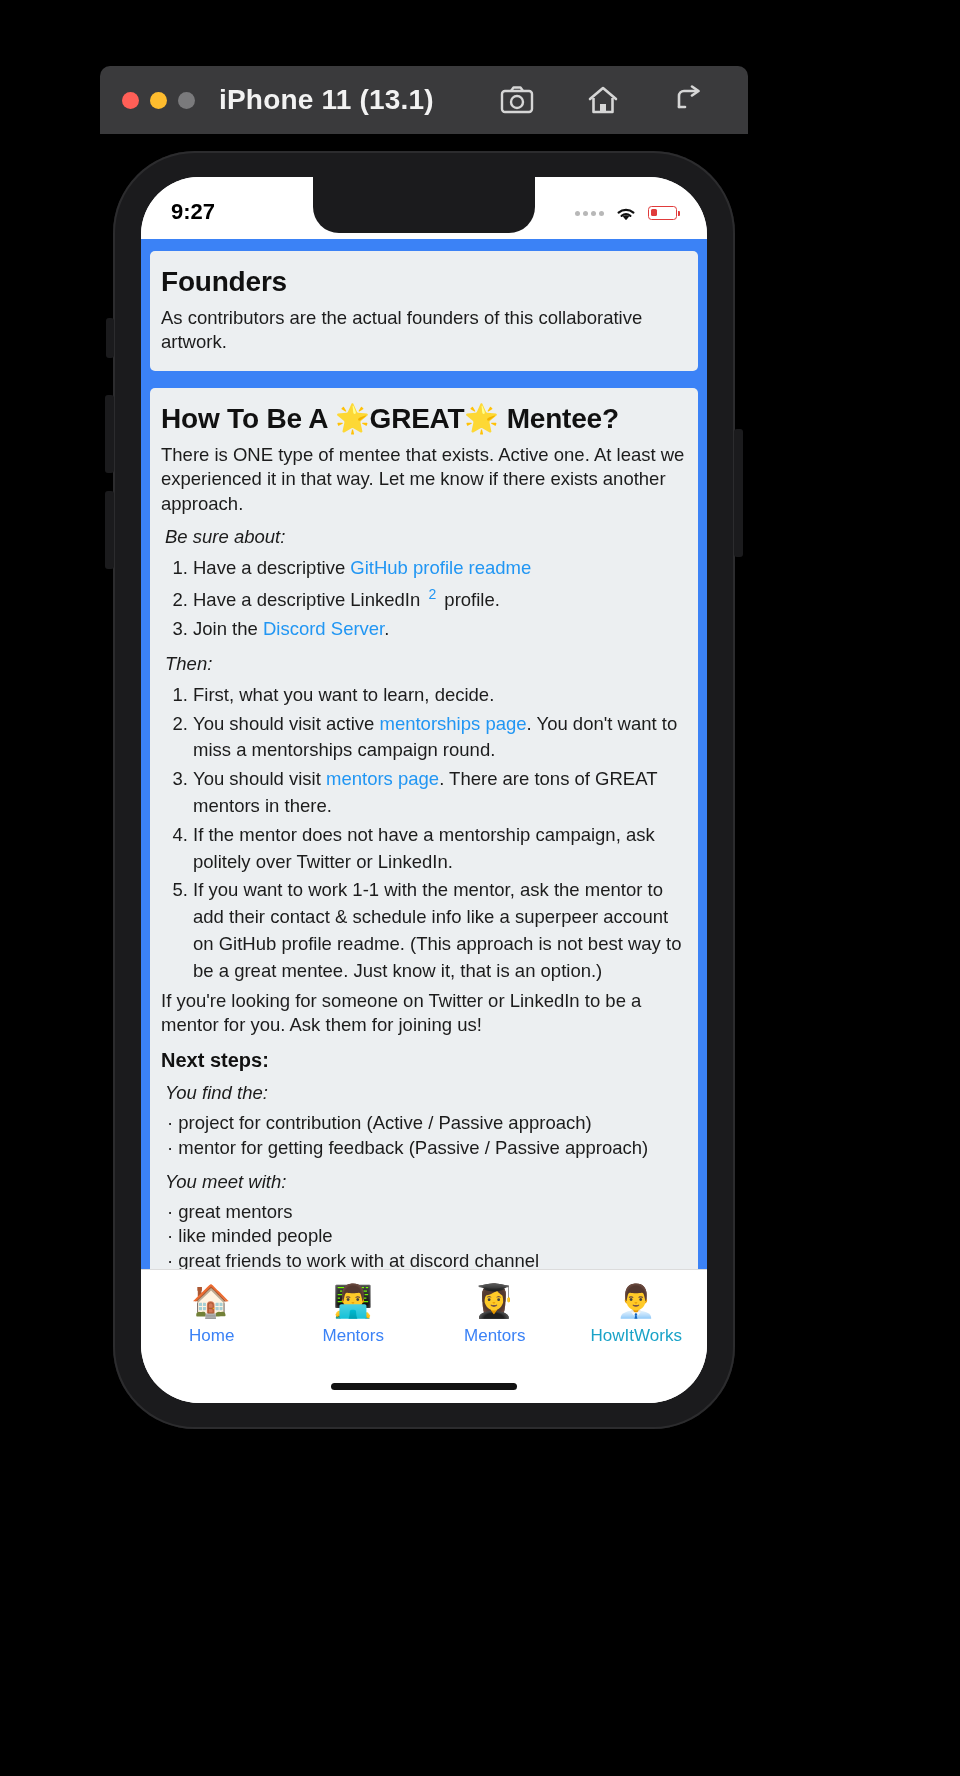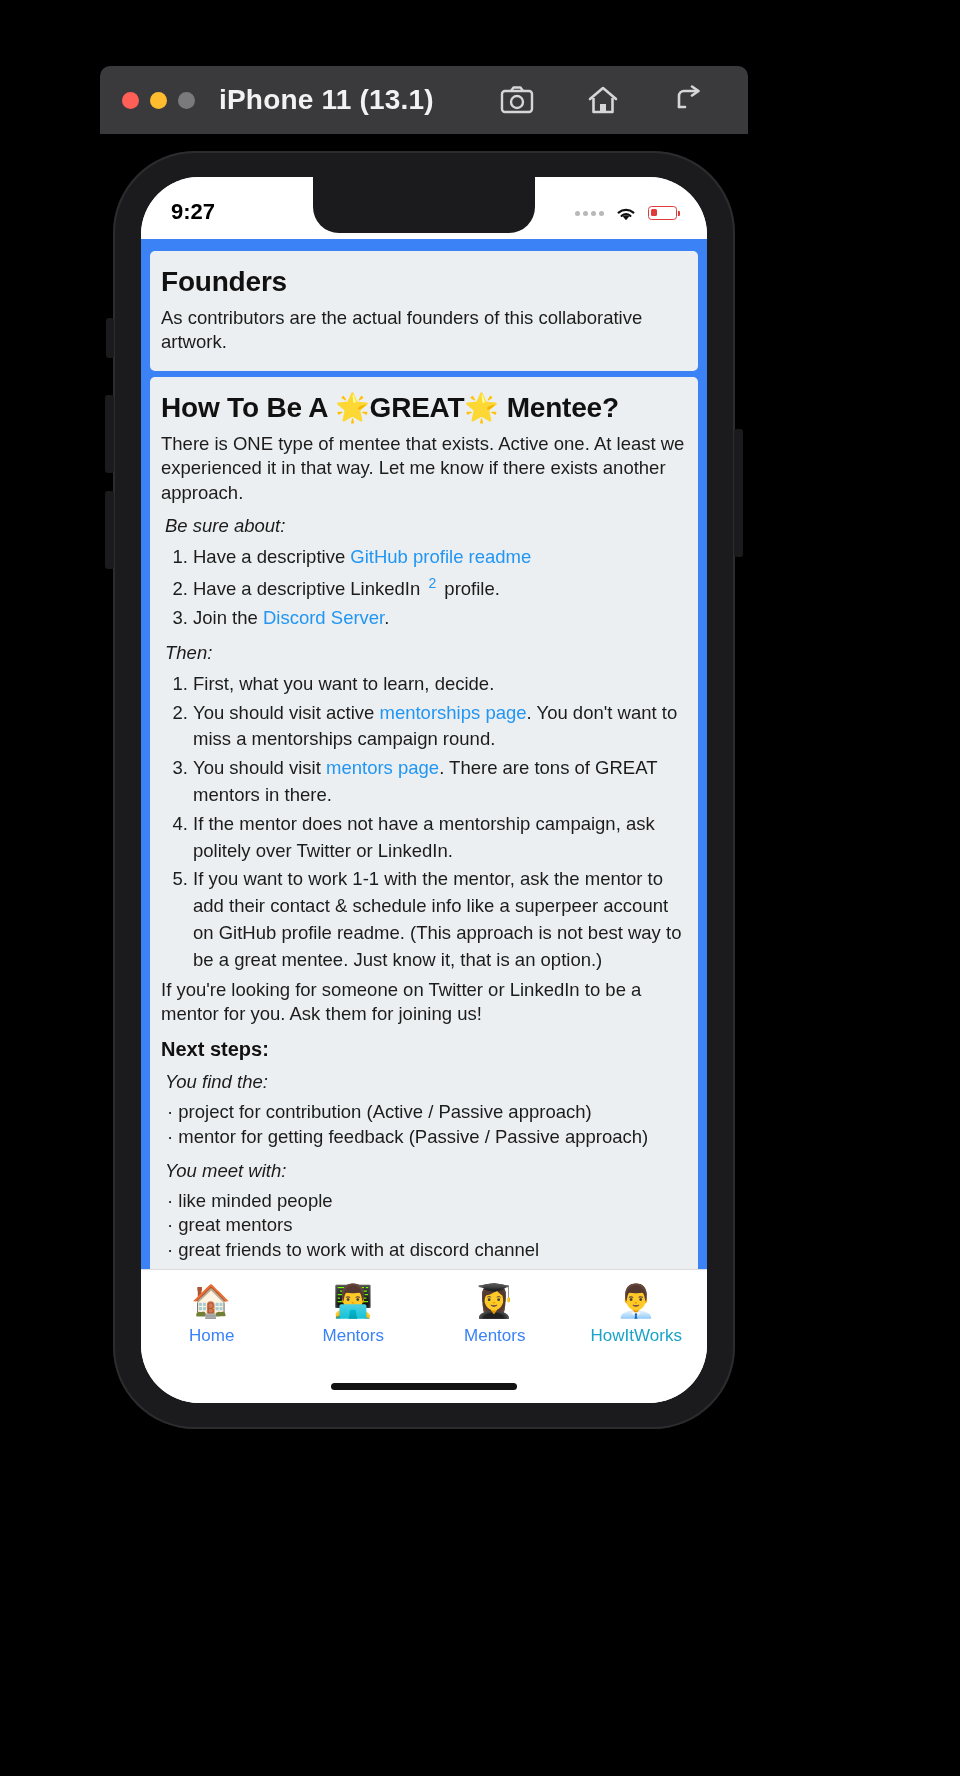--- a/index.html
+++ b/index.html
@@ -197,21 +197,21 @@
   .card {
     background: #eceff1;
     margin: 12px 9px 0 9px;
     border-radius: 5px;
     padding: 14px 11px 16px 11px;
     box-sizing: border-box;
   }
   .card.flat {
     border-radius: 5px 5px 0 0;
     padding-bottom: 10px;
-    margin-top: 6px;
+    margin-top: 17px;
   }
 
   h1.sec {
     font-size: 28px;
     line-height: 1.18;
     margin: 0 0 8px 0;
     color: #111;
     font-weight: bold;
     letter-spacing: -0.2px;
   }
@@ -407,22 +407,22 @@
           <h2 class="sec">Next steps:</h2>
 
           <div class="it">You find the:</div>
           <div class="bullets">
             <div>· project for contribution (Active / Passive approach)</div>
             <div>· mentor for getting feedback (Passive / Passive approach)</div>
           </div>
 
           <div class="it">You meet with:</div>
           <div class="bullets">
+            <div>· great mentors</div>
             <div>· like minded people</div>
-            <div>· great mentors</div>
             <div>· great friends to work with at discord channel</div>
           </div>
 
           <div class="fade-row">
             <div class="it" style="margin:0 0 0 4px;">You will get eventually:</div>
           </div>
         </div>
       </div>
 
       <div class="tabbar">

